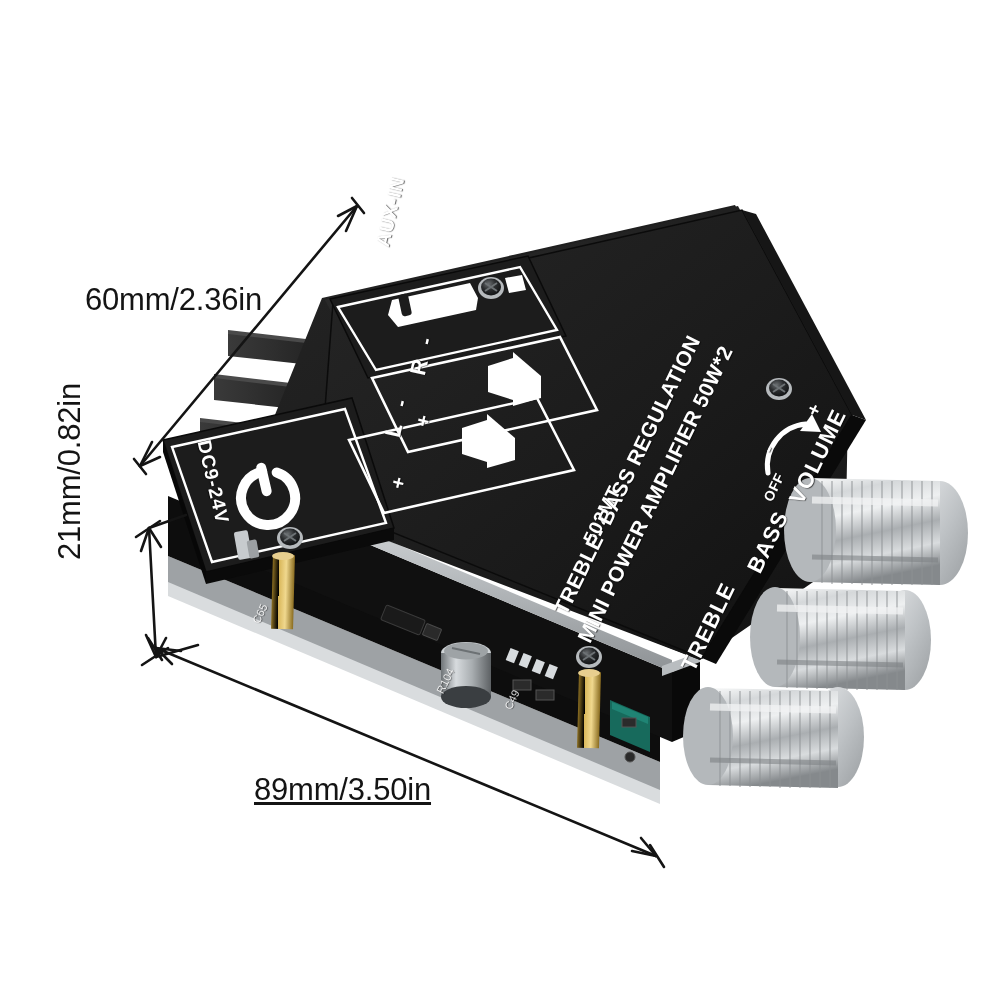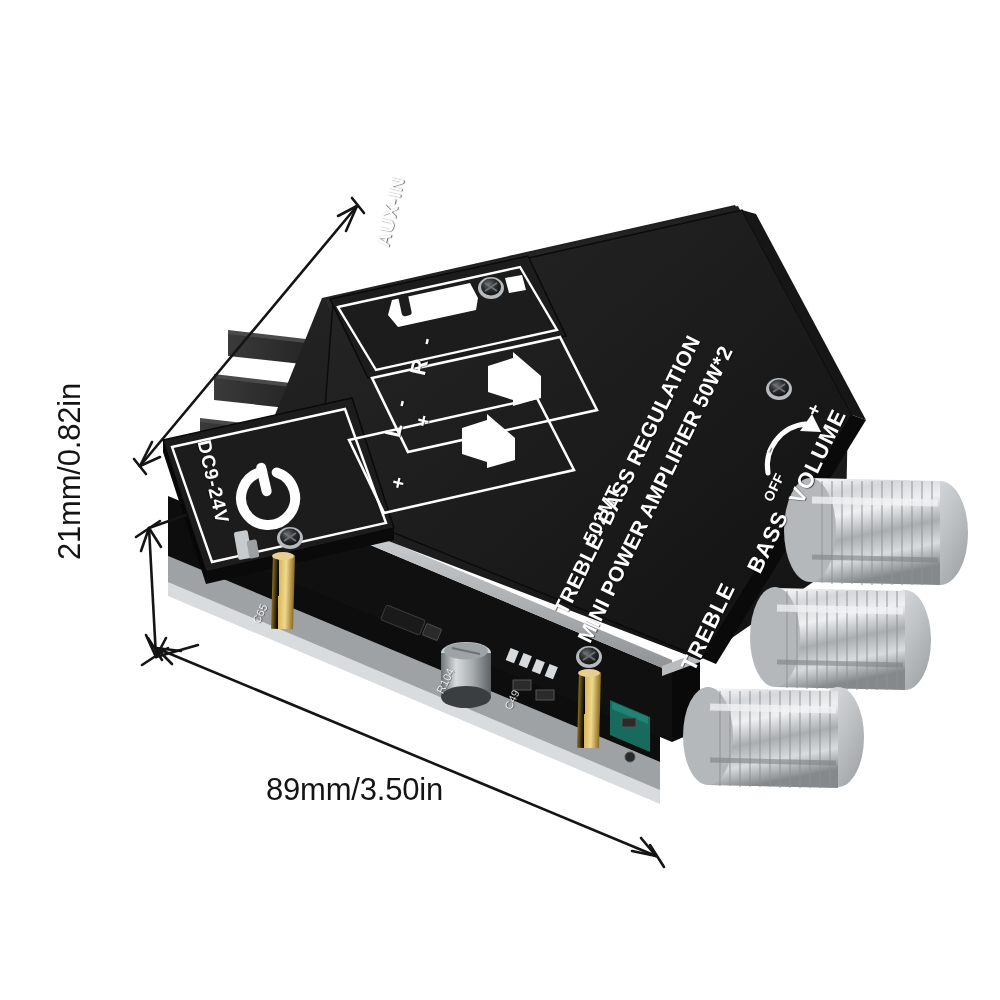--- a/index.html
+++ b/index.html
@@ -26,21 +26,21 @@
     font-size: 31px;
     letter-spacing: -0.2px;
     white-space: nowrap;
   }
   #dim-width-label { left: 85px;  top: 282px; }
   #dim-height-label {
     left: 52px; top: 560px;
     transform: rotate(-90deg);
     transform-origin: left top;
   }
-  #dim-depth-label { left: 266px; top: 772px; }
+  #dim-depth-label { left: 254px; top: 772px; text-decoration: underline; }
 
   
   .svg-layer {
     position: absolute;
     left: 0; top: 0;
     width: 1000px; height: 1000px;
   }
   #dim-lines { pointer-events: none; }
 
   
@@ -442,18 +442,19 @@
         <line x1="148" y1="638" x2="162" y2="660"></line>
 
         <line x1="656" y1="856" x2="632" y2="851"></line>
         <line x1="656" y1="856" x2="641" y2="838"></line>
 
         <line x1="650" y1="845" x2="664" y2="867"></line>
       </g>
     </g>
   </svg>
 
+  <div class="dim-label" id="dim-width-label">60mm/2.36in</div>
 
   <div class="dim-label" id="dim-height-label">21mm/0.82in</div>
 
   <div class="dim-label" id="dim-depth-label">89mm/3.50in</div>
 
 </div>
 
 </body></html>

